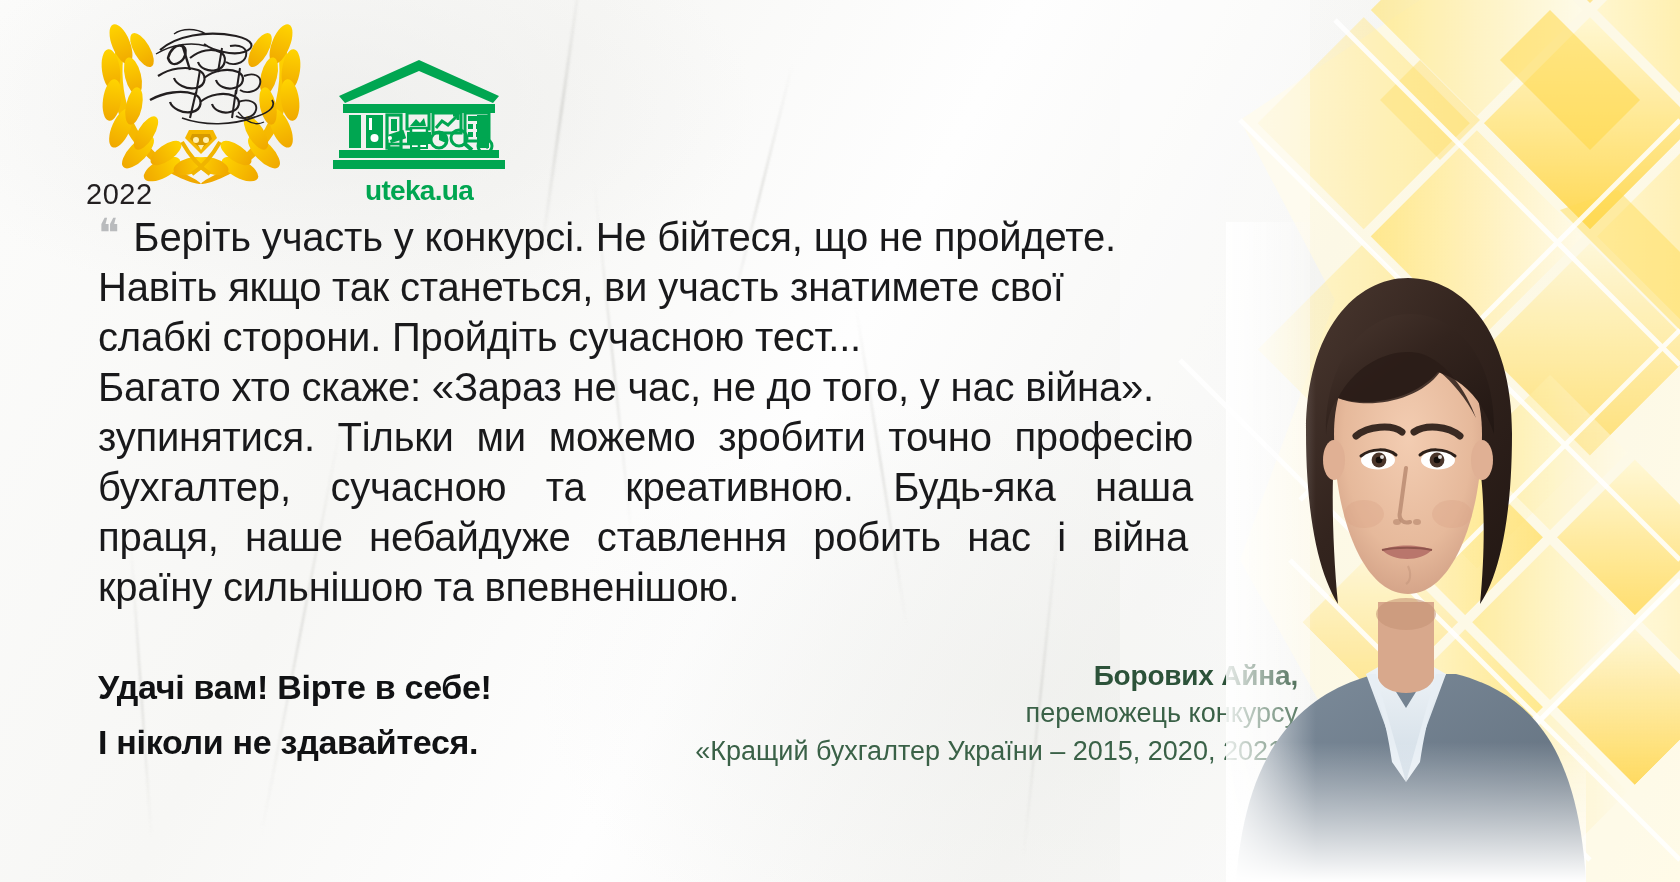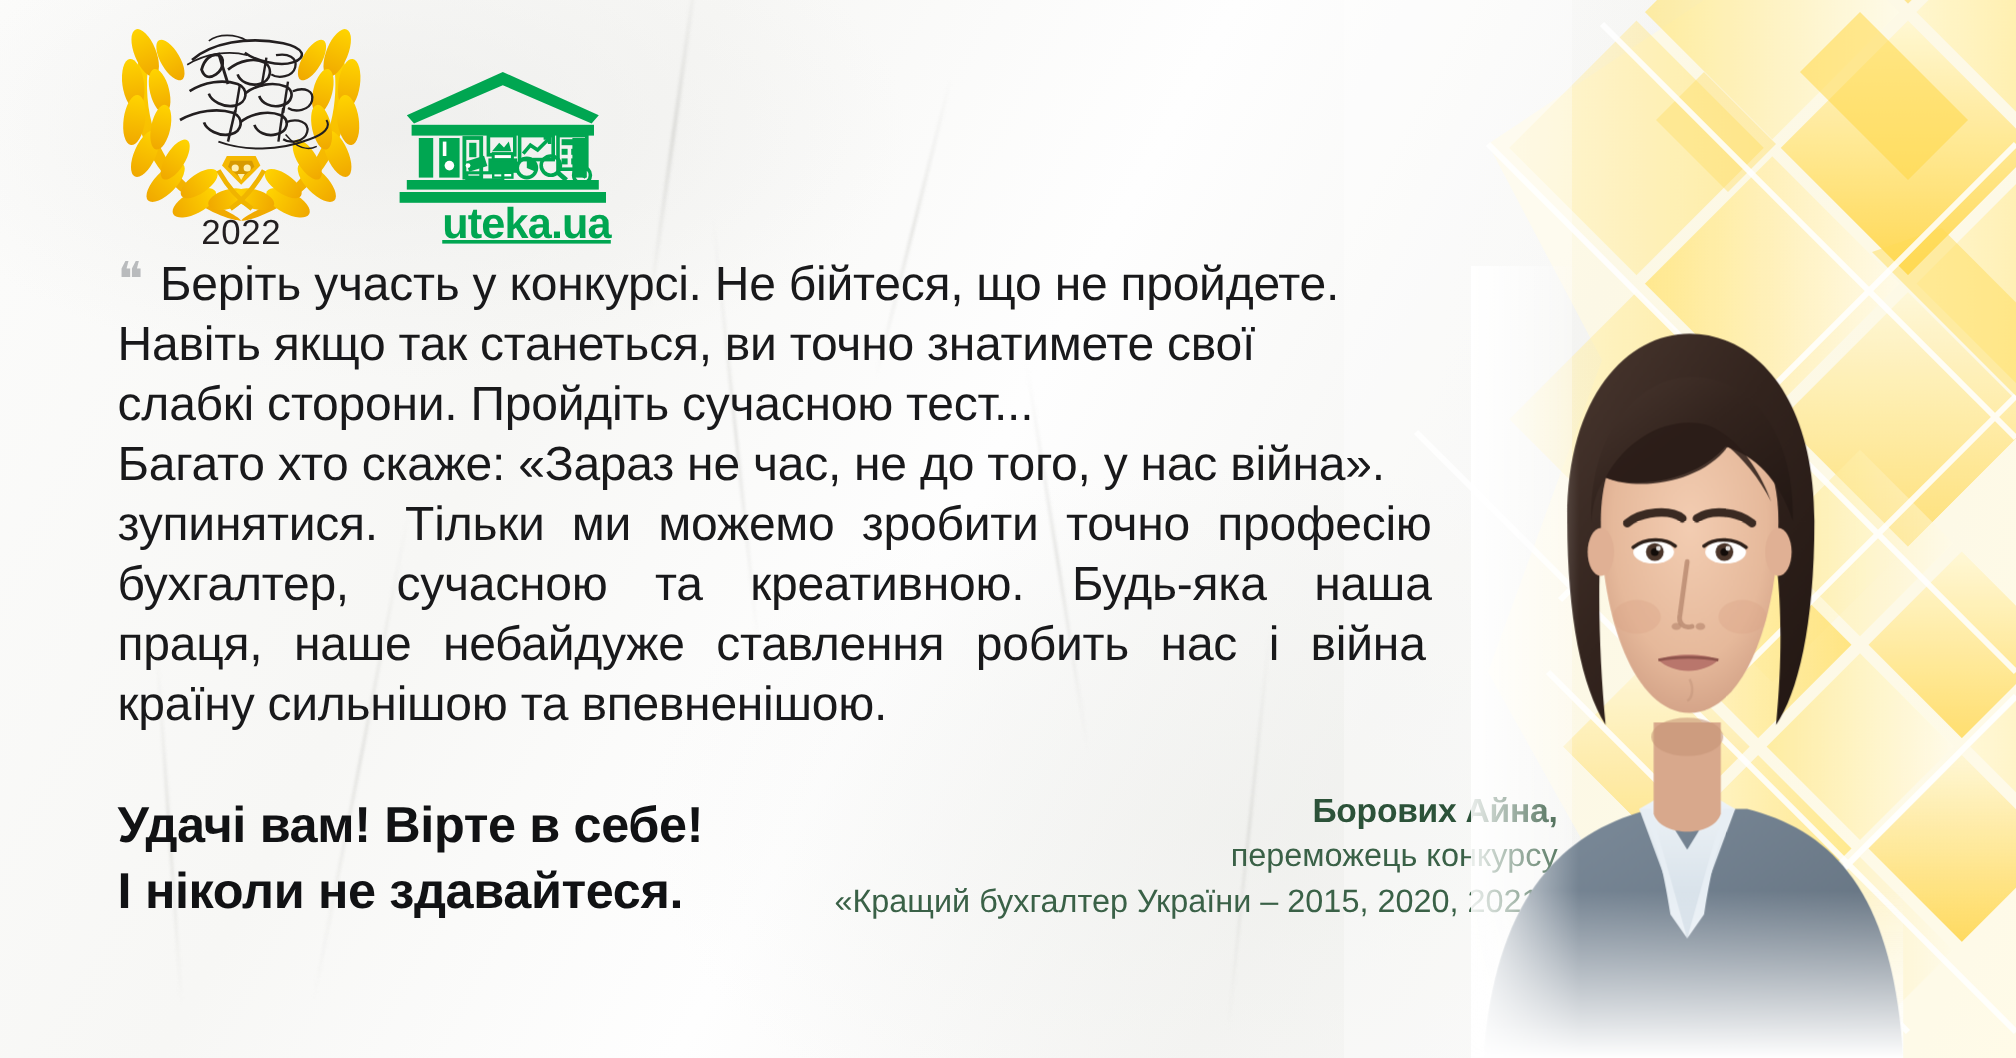--- a/index.html
+++ b/index.html
@@ -22,28 +22,28 @@
   .veinlayer { position:absolute; inset:0; overflow:hidden; pointer-events:none; }
   .vein { position:absolute; background:linear-gradient(180deg, rgba(205,205,202,0), rgba(198,198,194,.55), rgba(205,205,202,0)); filter:blur(1.2px); }
 
   
   #deco { position:absolute; top:0; right:0; width:560px; height:882px; overflow:hidden; pointer-events:none; }
 
   
   #logos { position:absolute; left:86px; top:14px; width:420px; height:190px; }
   #wreath { position:absolute; left:0; top:0; width:230px; height:195px; }
   #wreath .year {
-    position:absolute; left:0; right:0; bottom:-2px; text-align:center;
+    position:absolute; left:0; right:0; bottom:-2px; text-align:left;
     font-family:"Liberation Sans", sans-serif; font-size:29px; color:#231f20; letter-spacing:.5px;
   }
   #uteka { position:absolute; left:243px; top:44px; width:180px; height:145px; }
   #uteka .word {
-    position:absolute; left:0; right:0; bottom:-4px; text-align:right;
-    font-family:"Liberation Sans", sans-serif; font-weight:bold; font-size:36px;
-    color:#00a651; letter-spacing:-.7px;text-decoration:underline;
+    position:absolute; left:0; right:0; bottom:-4px; text-align:center;
+    font-family:"Liberation Sans", sans-serif; font-weight:bold; font-size:28px;
+    color:#00a651; letter-spacing:-.7px;
   }
 
   
   #quote {
     position:absolute; left:98px; top:212px; width:1130px;
     font-family:"Liberation Sans", sans-serif;
     font-weight:300;
     font-size:40px;
     line-height:50px;
     color:#19191b;
@@ -54,21 +54,21 @@
   .qmark {
     display:inline-block; color:#b9bbbd; font-size:40px; line-height:40px;
     vertical-align:top; margin-right:14px; position:relative; top:2px;
     font-family:"Liberation Serif", serif;
   }
 
   
   #closing {
     position:absolute; left:98px; top:660px; width:620px;
     font-family:"Liberation Sans", sans-serif; font-weight:bold;
-    font-size:42px; line-height:55px; color:#111214; letter-spacing:-.3px;
+    font-size:34px; line-height:55px; color:#111214; letter-spacing:-.3px;
   }
   #closing div { white-space:nowrap; }
 
   
   #attrib {
     position:absolute; right:382px; top:658px; width:760px; text-align:right;
     font-family:"Liberation Sans", sans-serif; color:#2f5740;
   }
   #attrib .name { font-weight:bold; font-size:28px; line-height:36px; color:#2c5239; letter-spacing:-.2px; }
   #attrib .role { font-weight:300; font-size:27px; line-height:38px; color:#3a6147; }
@@ -305,21 +305,21 @@
         </g>
       </svg>
       <div class="word">uteka.ua</div>
     </div>
   </div>
 
   <div id="quote">
     <p>
       <span class="qmark">❝</span><span>Беріть участь у конкурсі. Не бійтеся, що не пройдете.</span>
     </p>
-    <p>Навіть якщо так станеться, ви точно знатимете свої</p>
+    <p>Навіть якщо так станеться, ви участь знатимете свої</p>
     <p>слабкі сторони. Пройдіть сучасною тест...</p>
     <p>Багато хто скаже: «Зараз не час, не до того, у нас війна».</p>
     <p class="just" style="width:1095px">зупинятися. Тільки ми можемо зробити точно професію</p>
     <p class="just" style="width:1095px">бухгалтер, сучасною та креативною. Будь-яка наша</p>
     <p class="just" style="width:1090px">праця, наше небайдуже ставлення робить нас і війна</p>
     <p>країну сильнішою та впевненішою.</p>
   </div>
 
   <div id="closing">
     <div>Удачі вам! Вірте в себе!</div>

